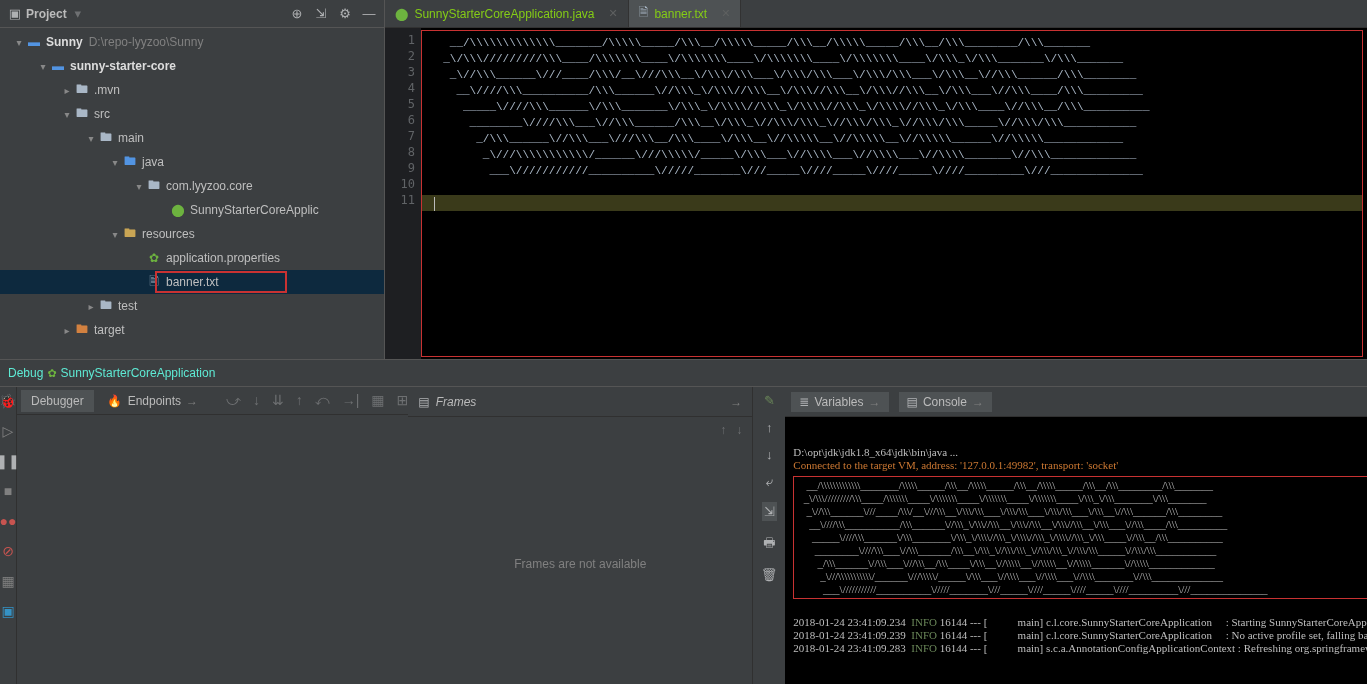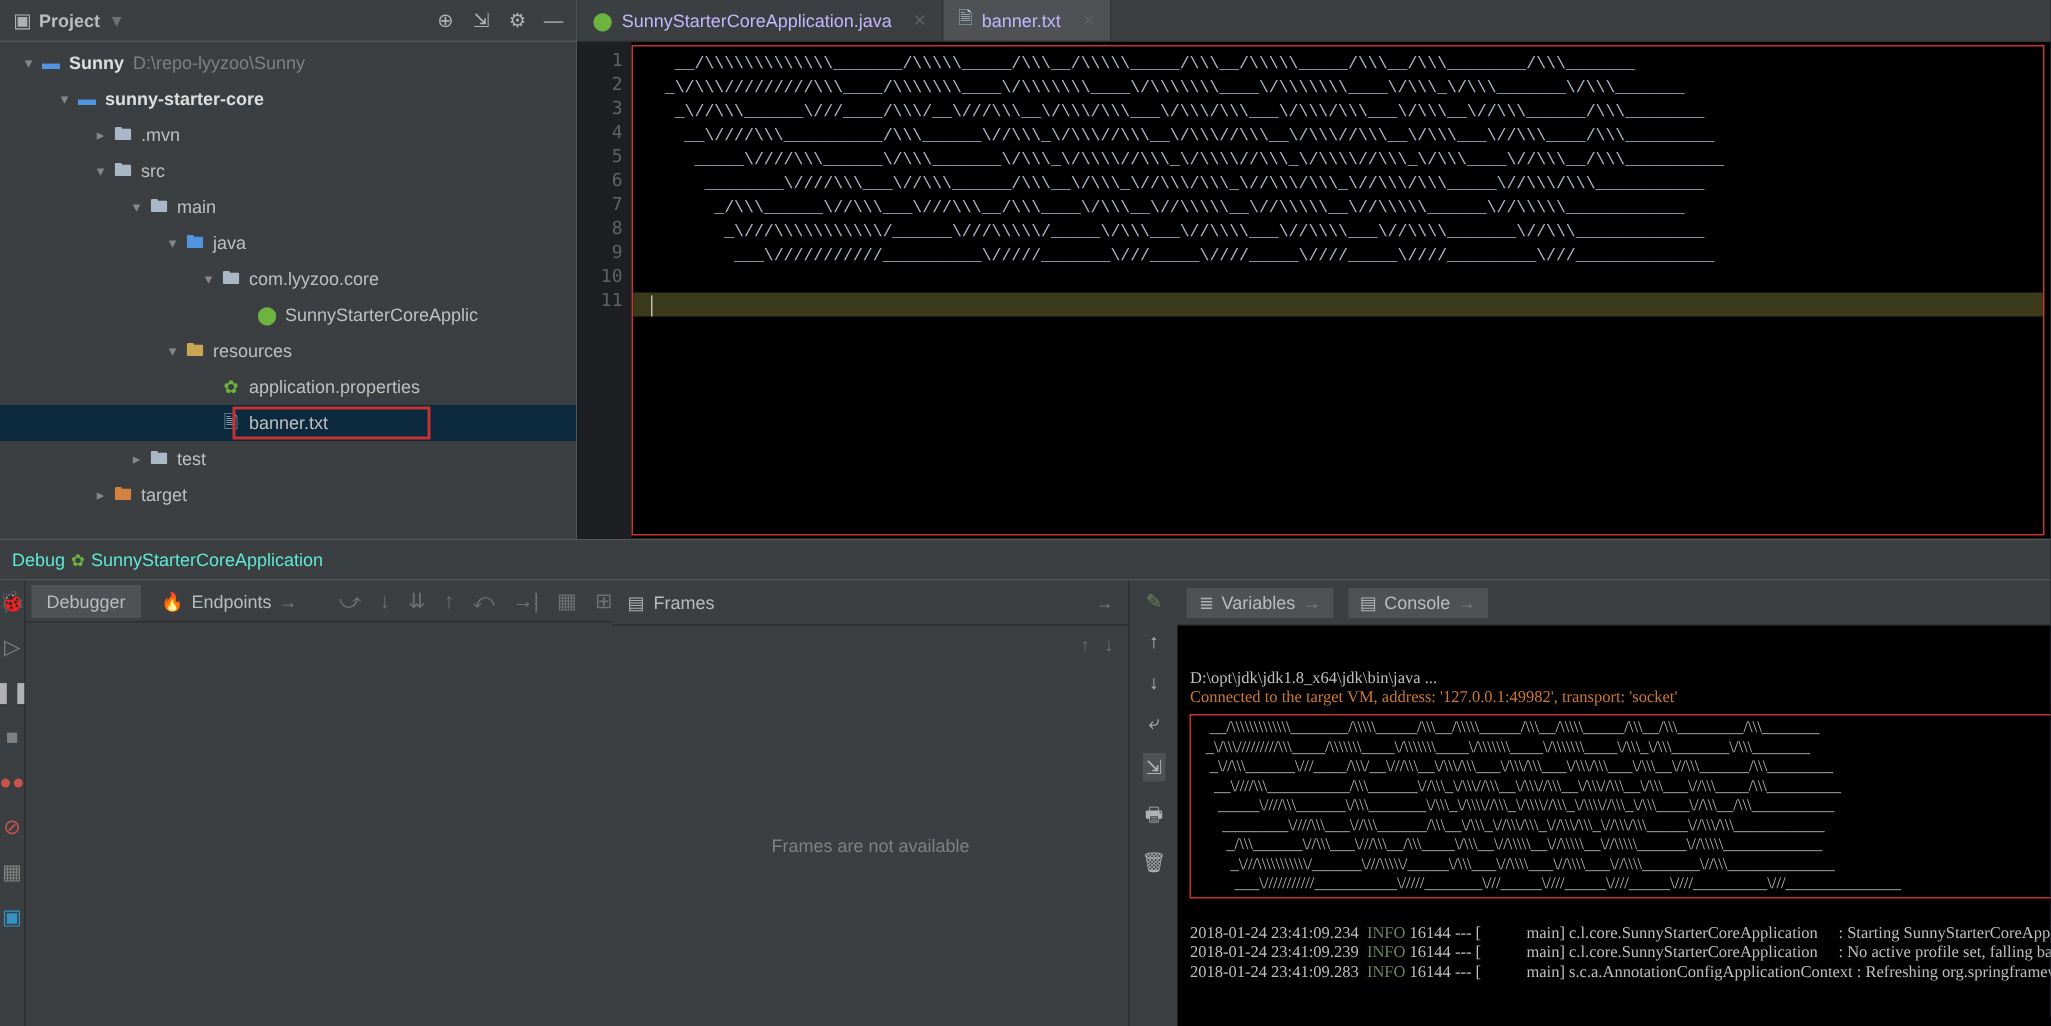--- a/index.html
+++ b/index.html
@@ -31,21 +31,21 @@
     .node-path { color: #808080; margin-left: 6px; }
     .orange-folder { color: #d28140; }
     .spring-icon { color: #6db33f; }
     
     
     .editor-area { flex: 1; display: flex; flex-direction: column; background: #2b2b2b; }
     .tabs { display: flex; height: 28px; background: #3c3f41; align-items: stretch; border-bottom: 1px solid #323232; }
     .tab { display: flex; align-items: center; padding: 0 10px; border-right: 1px solid #323232; gap: 6px; }
     .tab.active { background: #4e5254; }
     .tab-icon { font-size: 12px; }
-    .tab-label { color: #c4b5fd; }
+    .tab-label { color: #84cc16; }
     .tab-close { color: #5e6060; margin-left: 8px; font-size: 11px; }
     
     .editor-body { flex: 1; display: flex; background: #000; position: relative; }
     .gutter { width: 36px; background: #1e1f22; color: #606366; text-align: right; padding-right: 6px; padding-top: 4px; font-family: Consolas, monospace; font-size: 12px; line-height: 16px; }
     .editor-content { flex: 1; position: relative; padding-top: 4px; border: 1px solid #c83232; margin: 2px 4px 2px 0; }
     .ascii-art { font-family: Consolas, "Courier New", monospace; font-size: 11px; line-height: 16px; color: #a9b7c6; white-space: pre; padding-left: 8px; }
     .editor-cursor-line { position: absolute; left: 0; right: 0; height: 16px; background: #3a3a1a; top: 164px; }
     .editor-caret { position: absolute; left: 12px; top: 166px; width: 1px; height: 14px; background: #bbb; }
     
     
@@ -65,21 +65,21 @@
     .debug-content { flex: 1; display: flex; flex-direction: row; }
     .debug-tabs-row { height: 28px; display: flex; align-items: center; border-bottom: 1px solid #303030; padding-left: 4px; gap: 4px; }
     .dbg-tab { padding: 4px 10px; display: flex; align-items: center; gap: 5px; font-size: 12px; color: #bbb; }
     .dbg-tab.active { background: #4e5254; }
     .flame-icon { color: #cc7832; }
     .dbg-actions { display: flex; gap: 12px; padding-left: 14px; color: #6e7072; font-size: 14px; }
     
     .debug-panes { flex: 1; display: flex; }
     .frames-pane { width: 345px; border-right: 1px solid #303030; display: flex; flex-direction: column; }
     .frames-header { height: 30px; display: flex; align-items: center; padding: 0 10px; gap: 6px; border-bottom: 1px solid #303030; justify-content: space-between; }
-    .frames-title { color: #bbb; }
+    .frames-title { color: #bbb; font-style: italic; }
     .frames-nav { display: flex; gap: 8px; color: #6e7072; }
     .frames-body { flex: 1; display: flex; align-items: center; justify-content: center; color: #808080; }
     
     .console-pane { flex: 1; display: flex; }
     .console-left-tools { width: 32px; display: flex; flex-direction: column; align-items: center; padding-top: 6px; gap: 12px; }
     .cl-tool { color: #afb1b3; font-size: 13px; }
     .console-header-row { height: 30px; display: flex; align-items: center; border-bottom: 1px solid #303030; padding-left: 6px; gap: 10px; }
     .ch-item { display: flex; align-items: center; gap: 5px; padding: 3px 8px; }
     .ch-item.active { background: #4e5254; }
     

